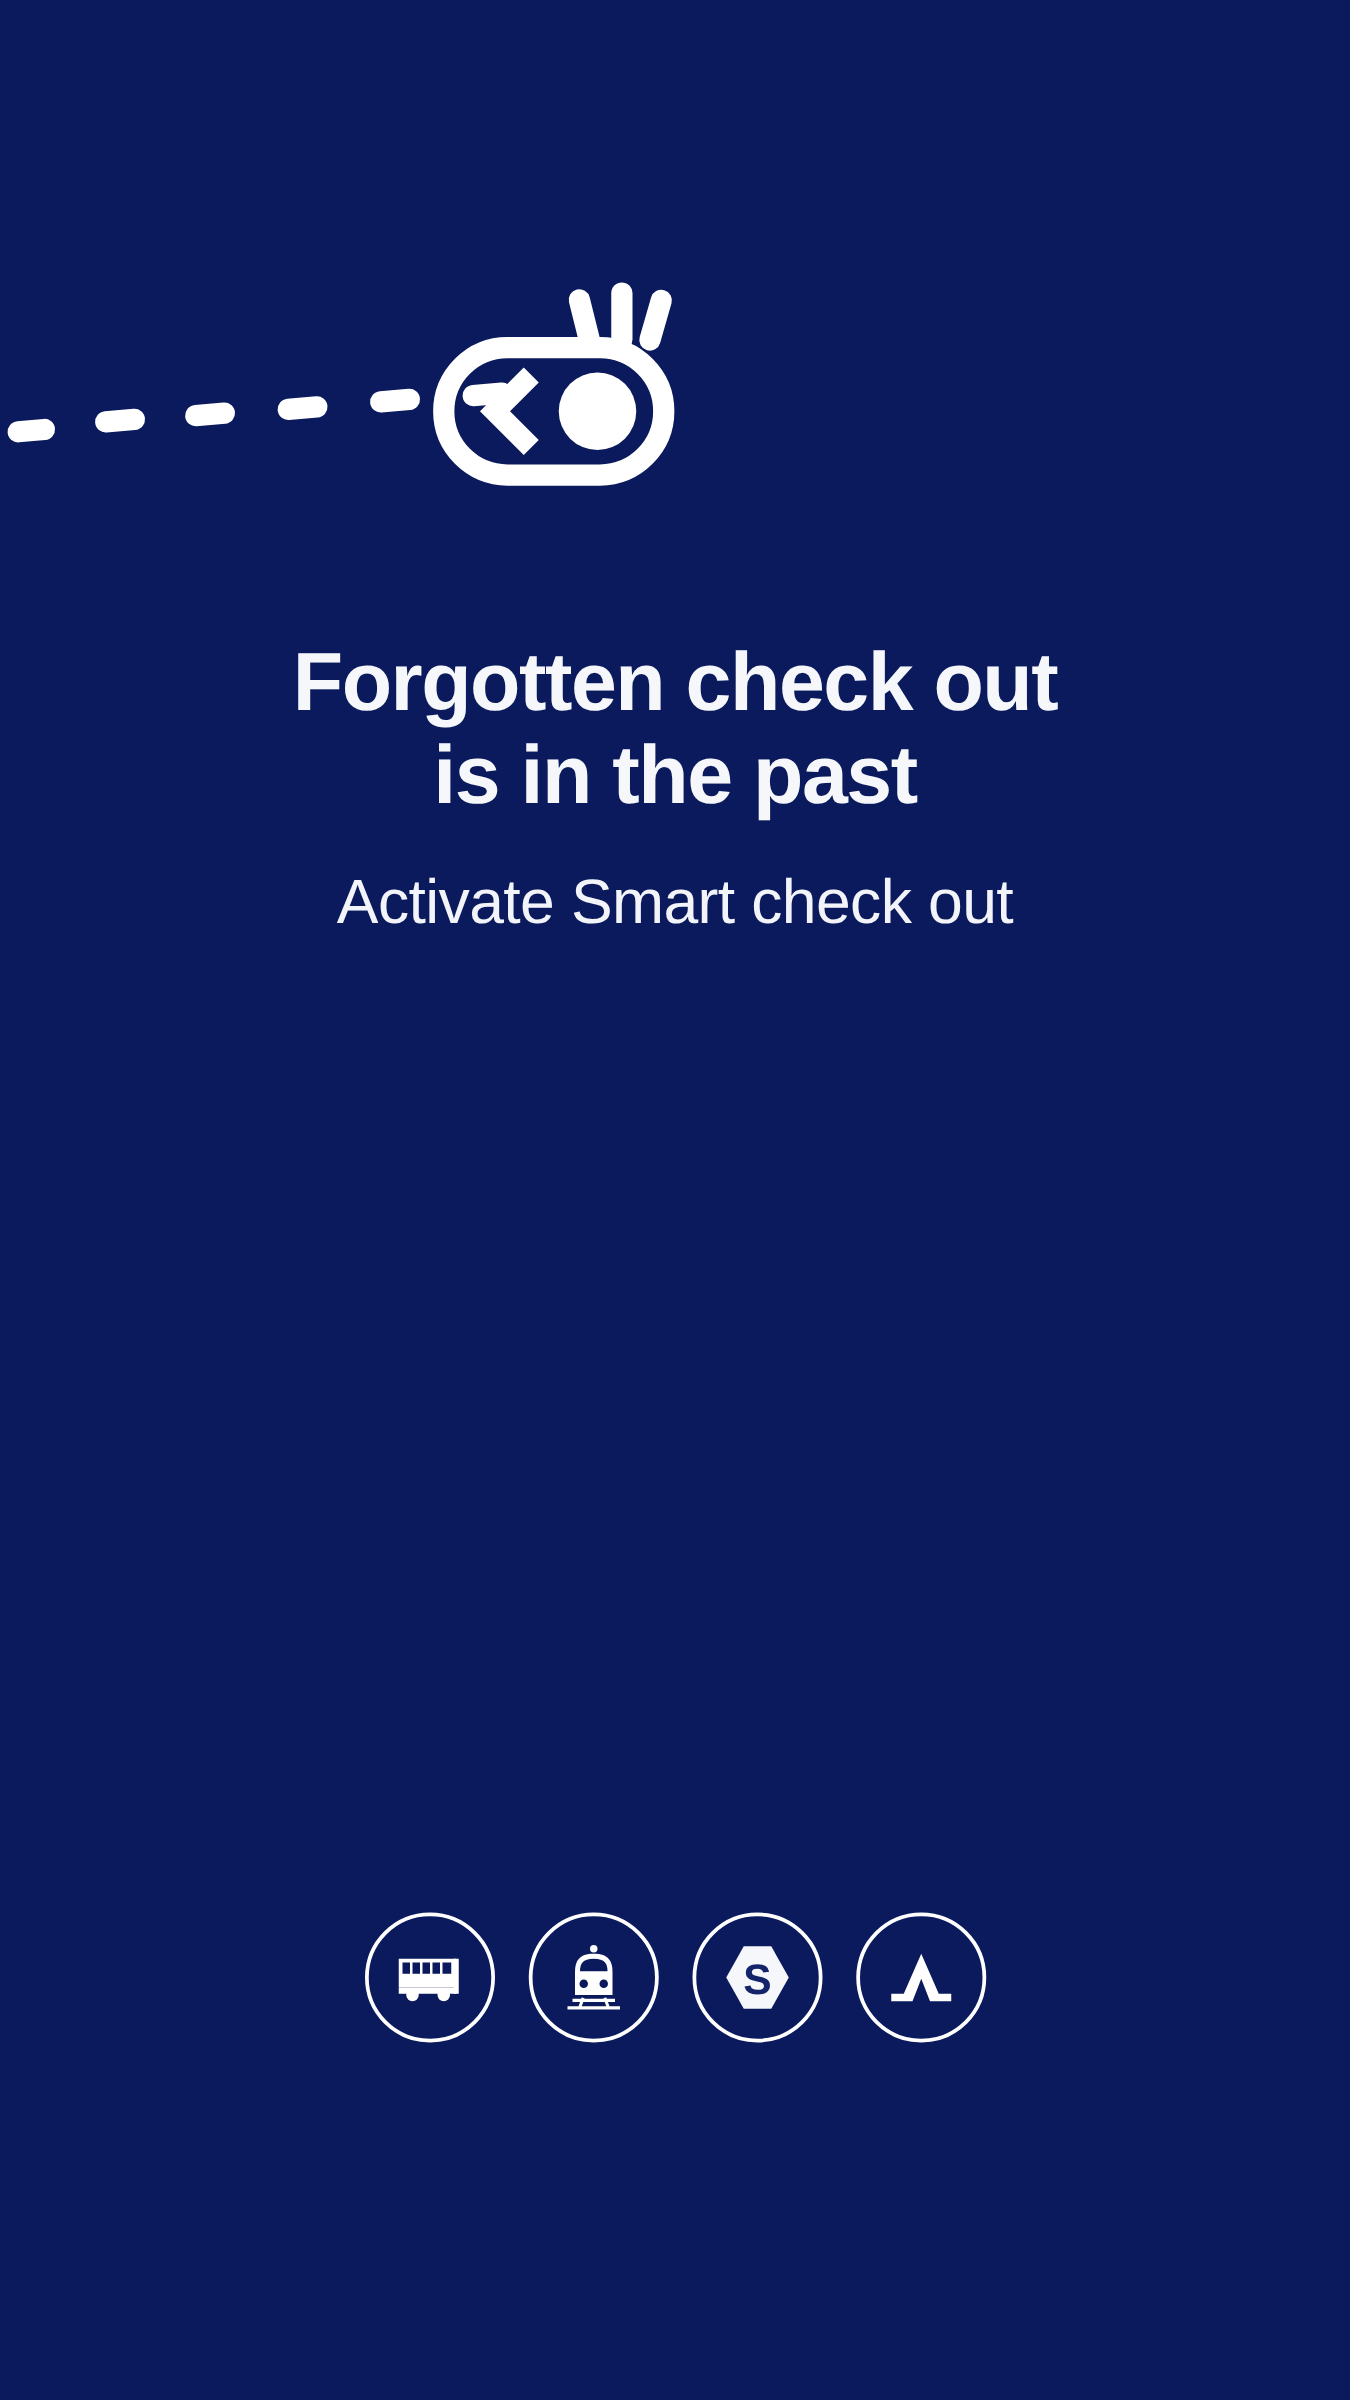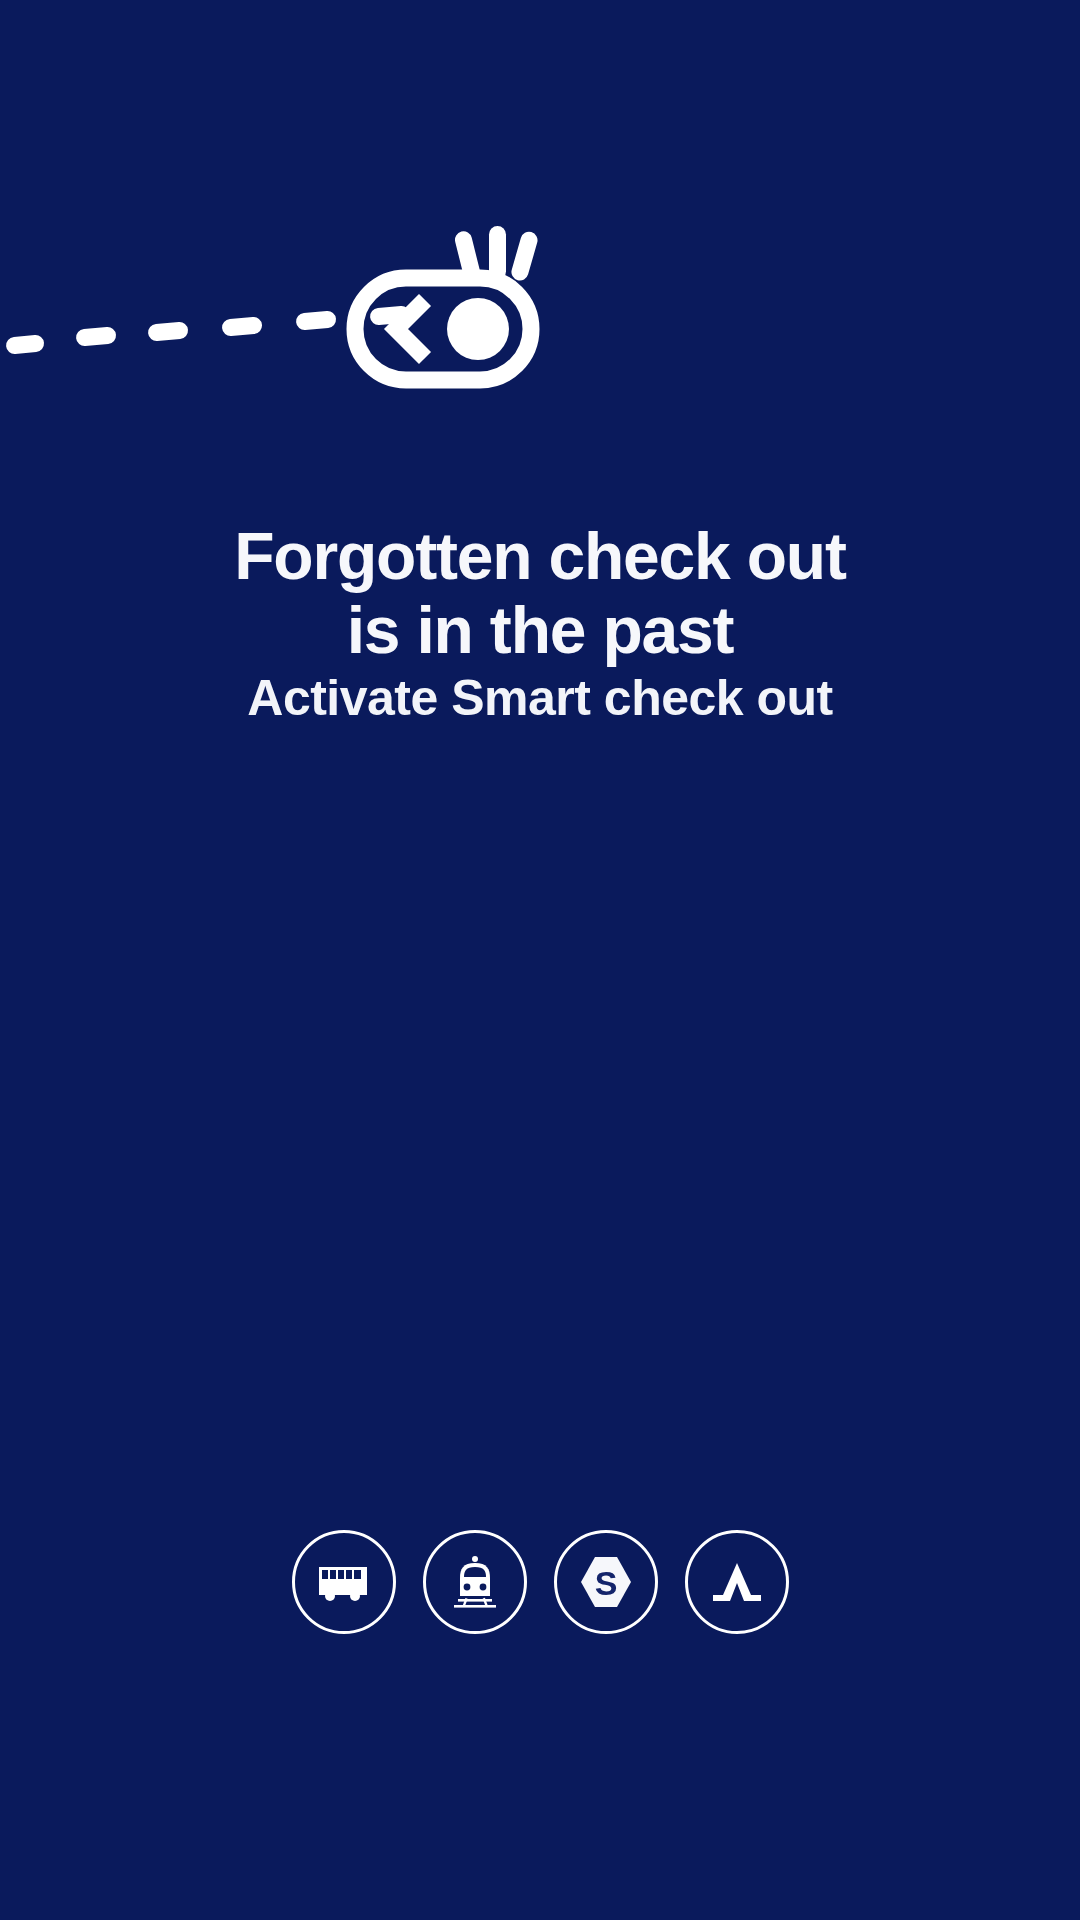--- a/index.html
+++ b/index.html
@@ -22,37 +22,38 @@
   .hero {
     position:absolute;
     left:0; top:0;
     width:1080px; height:470px;
   }
   .hero svg { display:block; width:1080px; height:470px; }
 
   
   .copy {
     position:absolute;
-    top:520px; left:0;
+    top:509px; left:0;
     width:1080px;
     text-align:center;
     padding:0 60px;
   }
   .headline {
     color:#f6f7fb;
     font-size:66px;
     font-weight:700;
     line-height:1.12;
     letter-spacing:-1.2px;
     white-space:pre-line;
   }
   .subtitle {
+    margin-top:34px;
     color:#f2f4f9;
     font-size:50px;
-    font-weight:700;
+    font-weight:400;
     line-height:1.2;
     letter-spacing:-0.5px;
   }
 
   
   .modes {
     position:absolute;
     left:0; top:1530px;
     width:1080px;
     display:flex;

